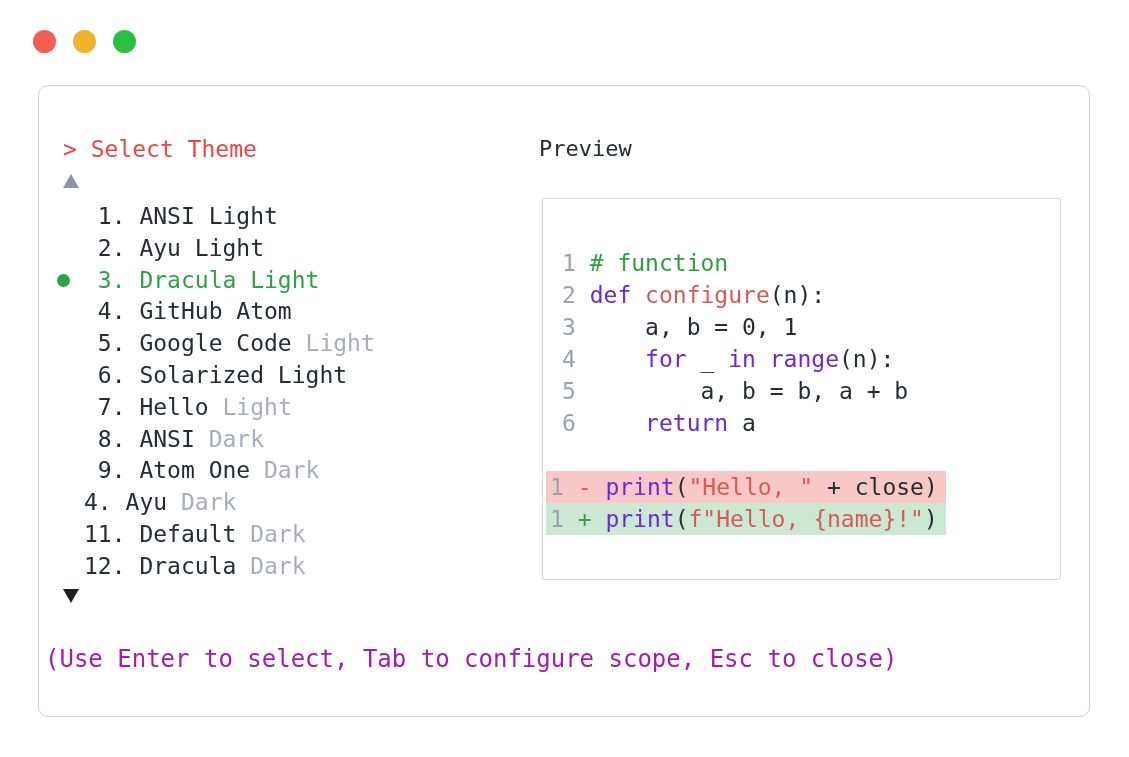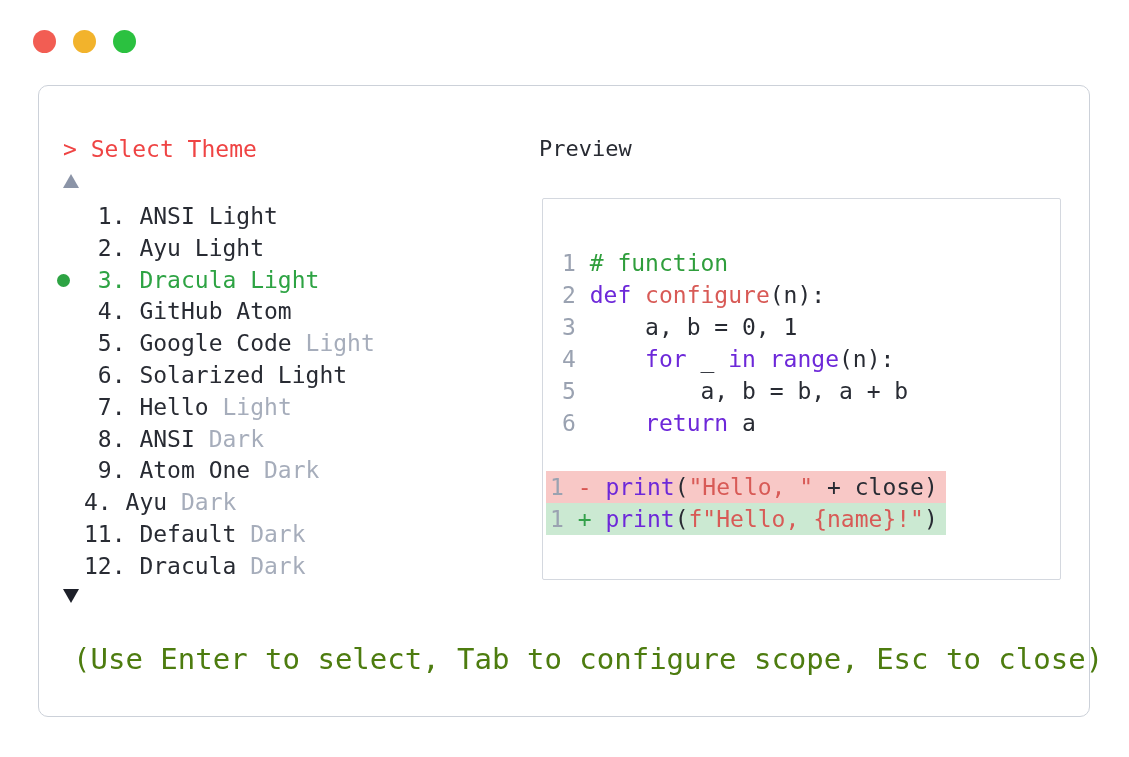--- a/index.html
+++ b/index.html
@@ -27,22 +27,22 @@
   .theme-list { position:absolute; left:0; top:115px; width:490px; }
   .list-item { position:relative; height:31.8px; line-height:31.8px; font-size:23px;
                white-space:pre; padding-left:45px; cursor:default; }
   .list-item .dot { position:absolute; left:18px; top:50%; margin-top:-6.5px;
                     width:13px; height:13px; border-radius:50%; background:#2da343; }
   .list-item .main { color:#282b33; }
   .list-item .suffix { color:#a6adbb; }
   .list-item .num { color:#282b33; }
   .list-item.selected .num, .list-item.selected .main, .list-item.selected .suffix { color:#2da343; }
 
-  .help-text { position:absolute; left:6px; top:557px; font-size:29px; line-height:32px;
-               color:#4d7c0f; white-space:pre;margin-left:28px; }
+  .help-text { position:absolute; left:6px; top:557px; font-size:24px; line-height:32px;
+               color:#a21caf; white-space:pre; }
 
   
   .preview-box { position:absolute; left:503px; top:92px; width:519px; height:382px;
                  border:1.5px solid #d4d8df; border-radius:2px; background:#fff;
                  padding-top:48px; overflow:hidden;margin-top:20px; }
   .code-line { height:32px; line-height:32px; font-size:23px; white-space:pre; padding-left:19px; }
   .blank-line { height:32px; }
   .lnum { color:#9aa2b1; }
   .tok-plain { color:#282b33; }
   .tok-kw { color:#6d28d9; }

